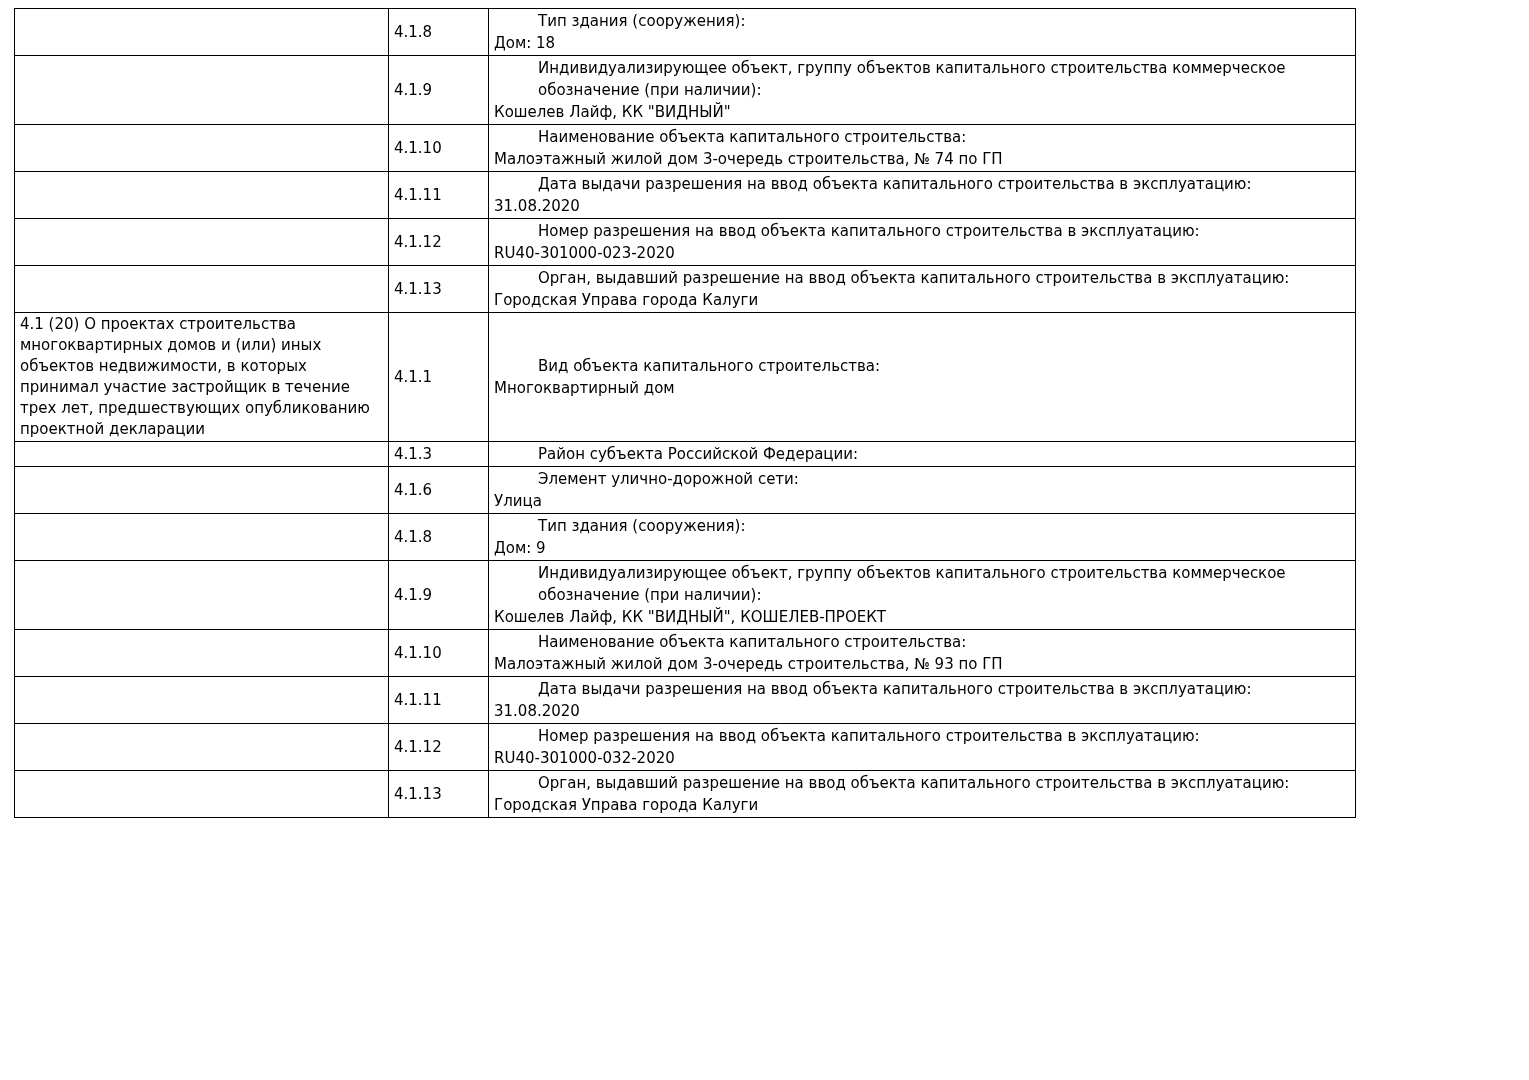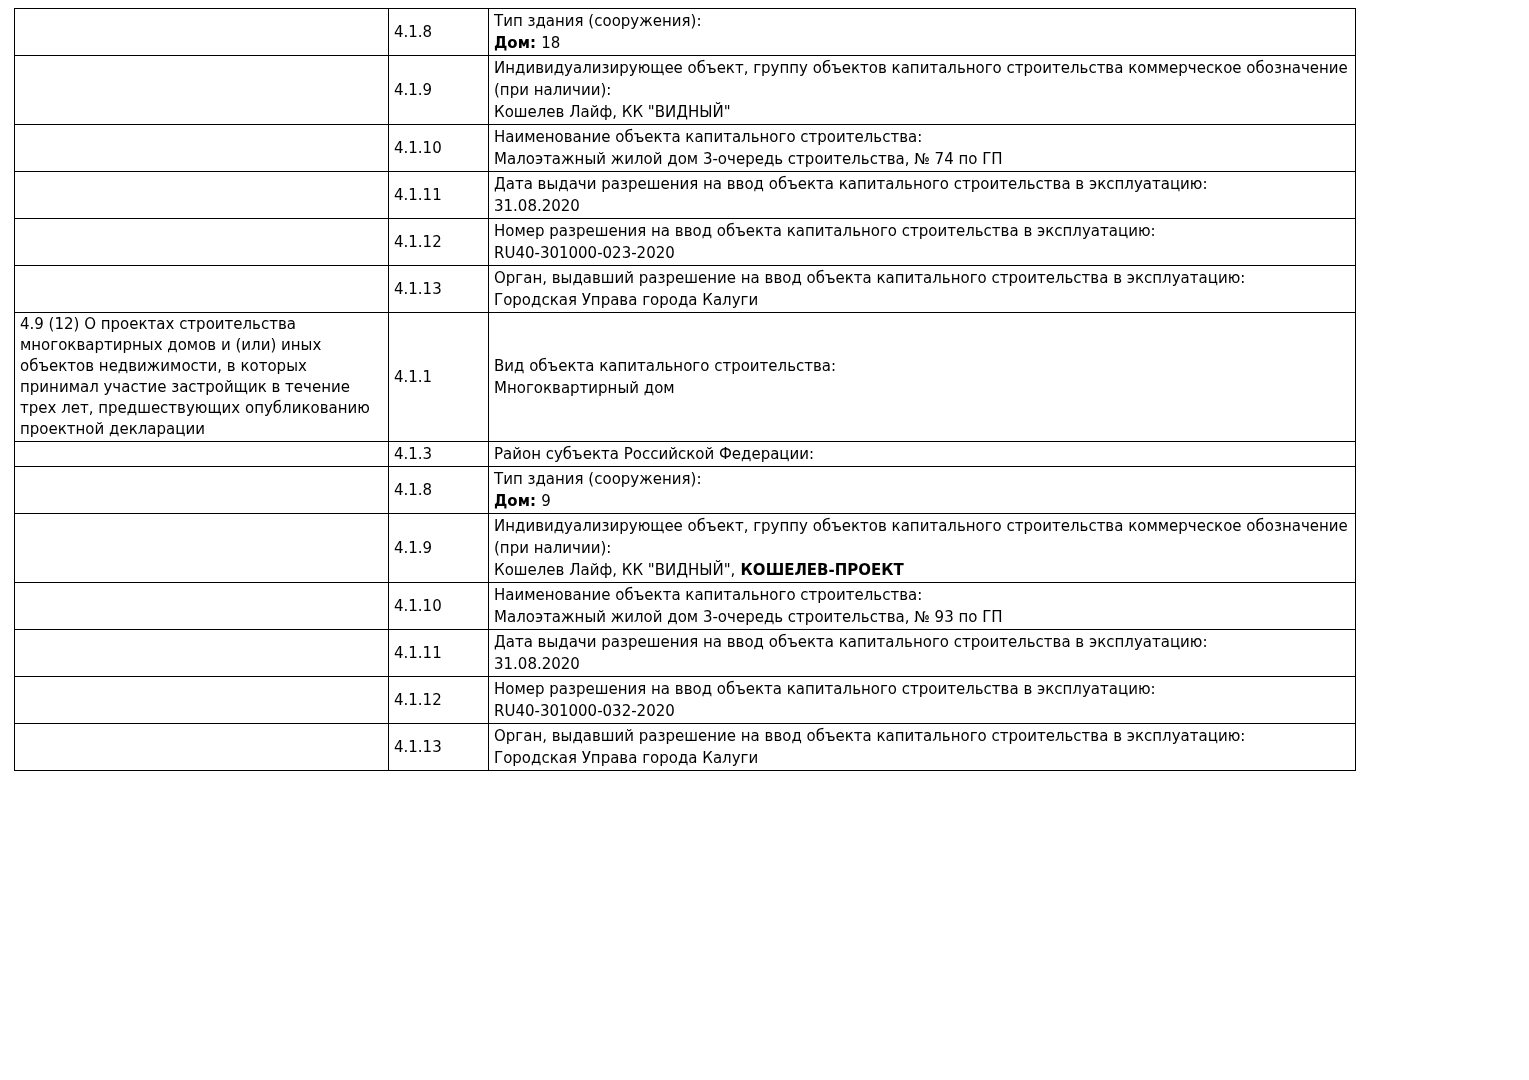--- a/index.html
+++ b/index.html
@@ -37,30 +37,31 @@
   }
   .section-text {
     display: block;
     line-height: 21px;
   }
   td.c-code {
     line-height: 22px;
   }
   .label-line {
     line-height: 22px;
+    margin-left: 44px;
   }
   .value-line {
     line-height: 22px;
   }
   .value-line .val {
     font-weight: normal;
   }
   .value-line .pre,
   .value-line .tail {
-    font-weight: bold;
+    font-weight: normal;
   }
 </style>
 </head>
 <body>
 
 <div class="page">
   <table class="decl-table">
     <colgroup>
       <col class="w-section">
       <col class="w-code">
@@ -122,36 +123,46 @@
       <span class="section-text"></span>
     </td>
     <td class="c-code">4.1.13</td>
     <td class="c-detail">
       <div class="label-line">Орган, выдавший разрешение на ввод объекта капитального строительства в эксплуатацию:</div>
       <div class="value-line"><span class="pre"></span><b class="val">Городская Управа города Калуги</b><span class="tail"></span></div>
     </td>
   </tr>
         <tr>
     <td class="c-section">
-      <span class="section-text">4.9 (12) О проектах строительства многоквартирных домов и (или) иных объектов недвижимости, в которых принимал участие застройщик в течение трех лет, предшествующих опубликованию проектной декларации</span>
+      <span class="section-text">4.1 (20) О проектах строительства многоквартирных домов и (или) иных объектов недвижимости, в которых принимал участие застройщик в течение трех лет, предшествующих опубликованию проектной декларации</span>
     </td>
     <td class="c-code">4.1.1</td>
     <td class="c-detail">
       <div class="label-line">Вид объекта капитального строительства:</div>
       <div class="value-line"><span class="pre"></span><b class="val">Многоквартирный дом</b><span class="tail"></span></div>
     </td>
   </tr>
         <tr>
     <td class="c-section">
       <span class="section-text"></span>
     </td>
     <td class="c-code">4.1.3</td>
     <td class="c-detail">
       <div class="label-line">Район субъекта Российской Федерации:</div>
 
+    </td>
+  </tr>
+        <tr>
+    <td class="c-section">
+      <span class="section-text"></span>
+    </td>
+    <td class="c-code">4.1.6</td>
+    <td class="c-detail">
+      <div class="label-line">Элемент улично-дорожной сети:</div>
+      <div class="value-line"><span class="pre"></span><b class="val">Улица</b><span class="tail"></span></div>
     </td>
   </tr>
         <tr>
     <td class="c-section">
       <span class="section-text"></span>
     </td>
     <td class="c-code">4.1.8</td>
     <td class="c-detail">
       <div class="label-line">Тип здания (сооружения):</div>
       <div class="value-line"><span class="pre">Дом: </span><b class="val">9</b><span class="tail"></span></div>

